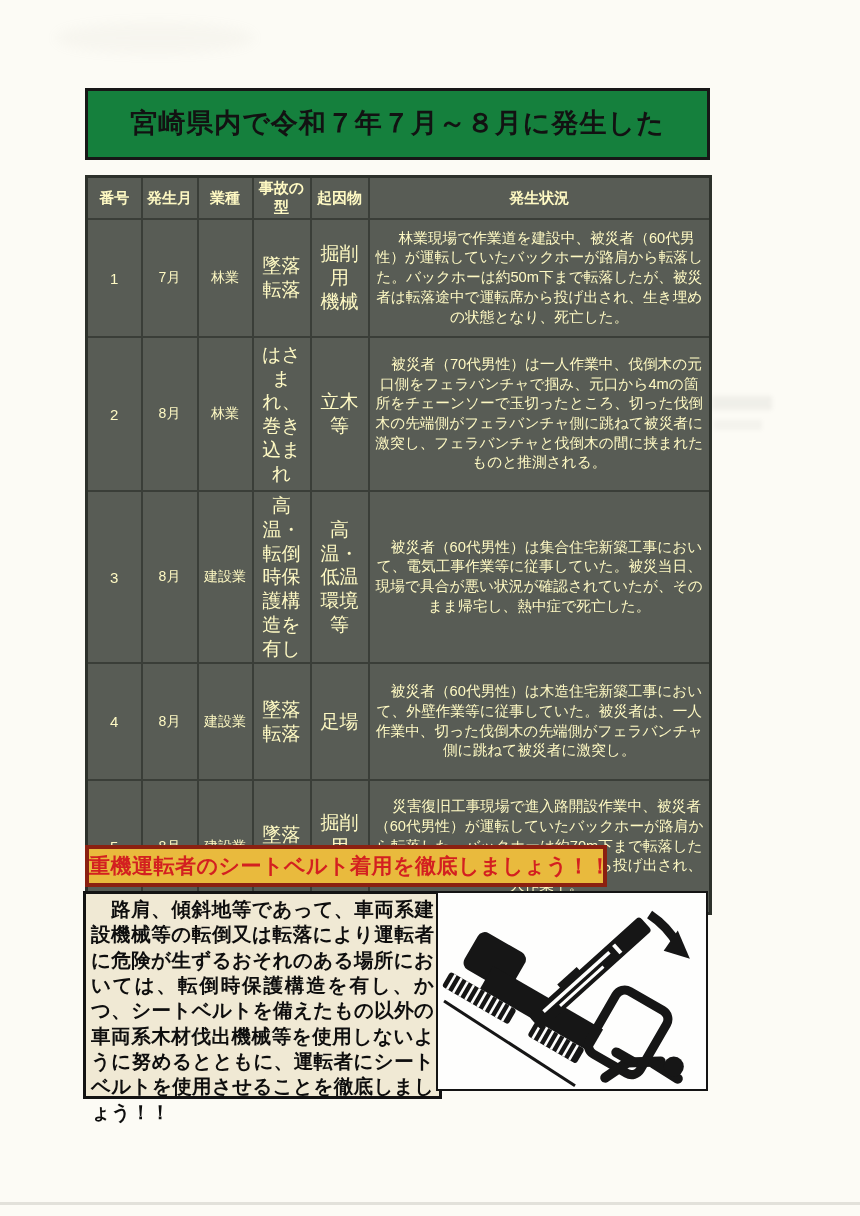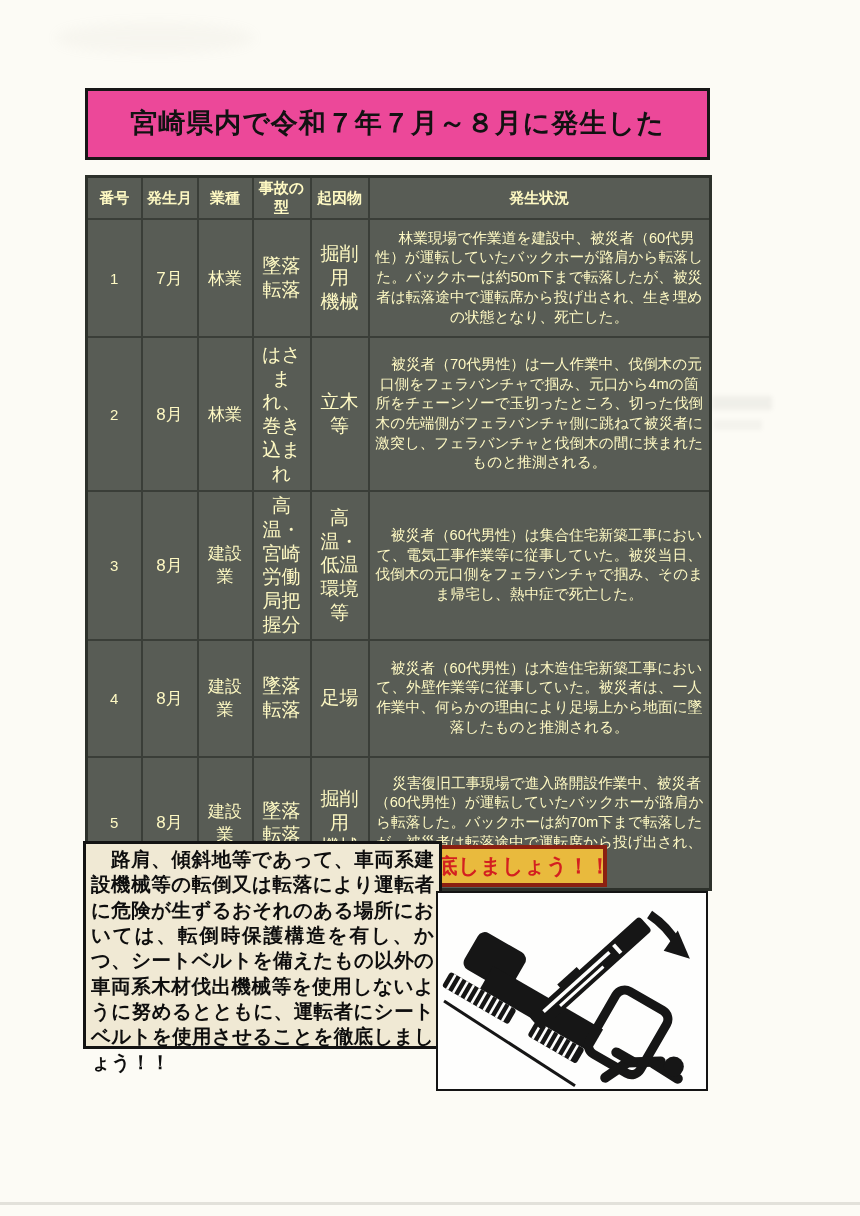--- a/index.html
+++ b/index.html
@@ -28,21 +28,21 @@
     background:#8a8a84;opacity:.07;filter:blur(2px);
   }
   .page-edge{
     position:absolute;left:0;top:1202px;width:860px;height:3px;
     background:#e2e1da;
   }
 
   
   .title-box{
     position:absolute;left:85px;top:88px;width:619px;height:66px;
-    background:#ec4899;
+    background:#15803d;
     border:3px solid #171717;
     display:flex;flex-direction:row;justify-content:center;align-items:center;
     text-align:center;
   }
   .title-box .line{
     font-size:27px;font-weight:bold;color:#121212;
     line-height:1.25;letter-spacing:1px;white-space:nowrap;
   }
 
   
@@ -58,21 +58,21 @@
     padding:2px 4px;
     text-align:center;vertical-align:middle;
     overflow:hidden;
   }
   table.accident th{
     font-size:15px;font-weight:bold;height:21px;padding:1px 0;
   }
   col.c-no{width:55px;} col.c-month{width:56px;} col.c-ind{width:55px;}
   col.c-type{width:58px;} col.c-cause{width:58px;} col.c-desc{width:auto;}
   td.no{font-size:15px;}
-  td.month,td.industry{font-size:17px;}
+  td.month,td.industry{font-size:14px;}
   td.atype,td.cause{font-size:19px;white-space:pre-line;line-height:1.25;word-break:break-all;}
   td.desc{
     text-align:left;font-size:14.7px;line-height:1.34;
     padding:4px 6px 4px 7px;word-break:break-all;vertical-align:middle;
   }
   tr.row-1{height:118px;} tr.row-2{height:154px;} tr.row-3{height:121px;}
   tr.row-4{height:117px;} tr.row-5{height:133px;}
 
   
   .banner{
@@ -82,21 +82,21 @@
     display:flex;align-items:center;
     padding-left:0;
   }
   .banner .txt{
     font-size:21px;font-weight:bold;color:#d32020;
     letter-spacing:.5px;white-space:nowrap;
   }
 
   
   .notice-box{
-    position:absolute;left:83px;top:841px;width:343px;height:197px;
+    position:absolute;left:83px;top:891px;width:343px;height:197px;
     background:#f0e9d4;
     border:3px solid #131313;
     padding:3px 5px 2px 5px;
     box-sizing:content-box;
   }
   .notice-box .txt{
     font-size:19.5px;font-weight:bold;color:#0e0e0e;
     line-height:1.3;word-break:break-all;text-align:justify;
   }
 
@@ -157,32 +157,32 @@
         <td class="month">8月</td>
         <td class="industry">林業</td>
         <td class="atype">はさまれ、巻き込まれ</td>
         <td class="cause">立木等</td>
         <td class="desc">　被災者（70代男性）は一人作業中、伐倒木の元口側をフェラバンチャで掴み、元口から4mの箇所をチェーンソーで玉切ったところ、切った伐倒木の先端側がフェラバンチャ側に跳ねて被災者に激突し、フェラバンチャと伐倒木の間に挟まれたものと推測される。</td>
       </tr>
       <tr class="row-3">
         <td class="no">3</td>
         <td class="month">8月</td>
         <td class="industry">建設業</td>
-        <td class="atype">高温・宮崎労働局把握分</td>
+        <td class="atype">高温・転倒時保護構造を有し</td>
         <td class="cause">高温・低温環境等</td>
-        <td class="desc">　被災者（60代男性）は集合住宅新築工事において、電気工事作業等に従事していた。被災当日、伐倒木の元口側をフェラバンチャで掴み、そのまま帰宅し、熱中症で死亡した。</td>
+        <td class="desc">　被災者（60代男性）は集合住宅新築工事において、電気工事作業等に従事していた。被災当日、現場で具合が悪い状況が確認されていたが、そのまま帰宅し、熱中症で死亡した。</td>
       </tr>
       <tr class="row-4">
         <td class="no">4</td>
         <td class="month">8月</td>
         <td class="industry">建設業</td>
         <td class="atype">墜落
 転落</td>
         <td class="cause">足場</td>
-        <td class="desc">　被災者（60代男性）は木造住宅新築工事において、外壁作業等に従事していた。被災者は、一人作業中、何らかの理由により足場上から地面に墜落したものと推測される。</td>
+        <td class="desc">　被災者（60代男性）は木造住宅新築工事において、外壁作業等に従事していた。被災者は、一人作業中、切った伐倒木の先端側がフェラバンチャ側に跳ねて被災者に激突し。</td>
       </tr>
       <tr class="row-5">
         <td class="no">5</td>
         <td class="month">8月</td>
         <td class="industry">建設業</td>
         <td class="atype">墜落
 転落</td>
         <td class="cause">掘削用
 機械</td>
         <td class="desc">　災害復旧工事現場で進入路開設作業中、被災者（60代男性）が運転していたバックホーが路肩から転落した。バックホーは約70m下まで転落したが、被災者は転落途中で運転席から投げ出され、一人作業中。</td>

